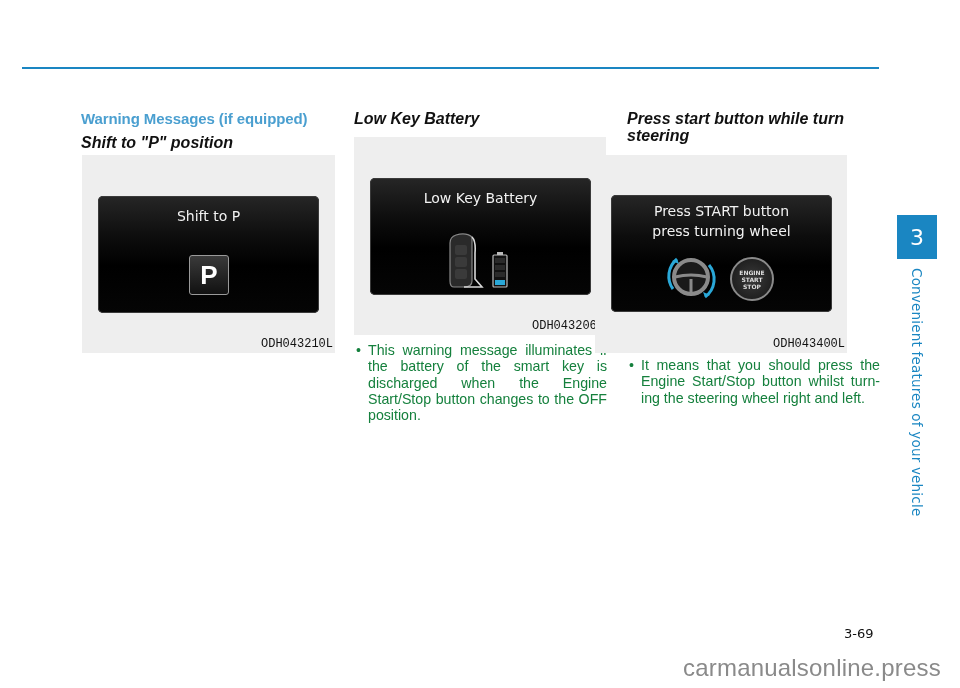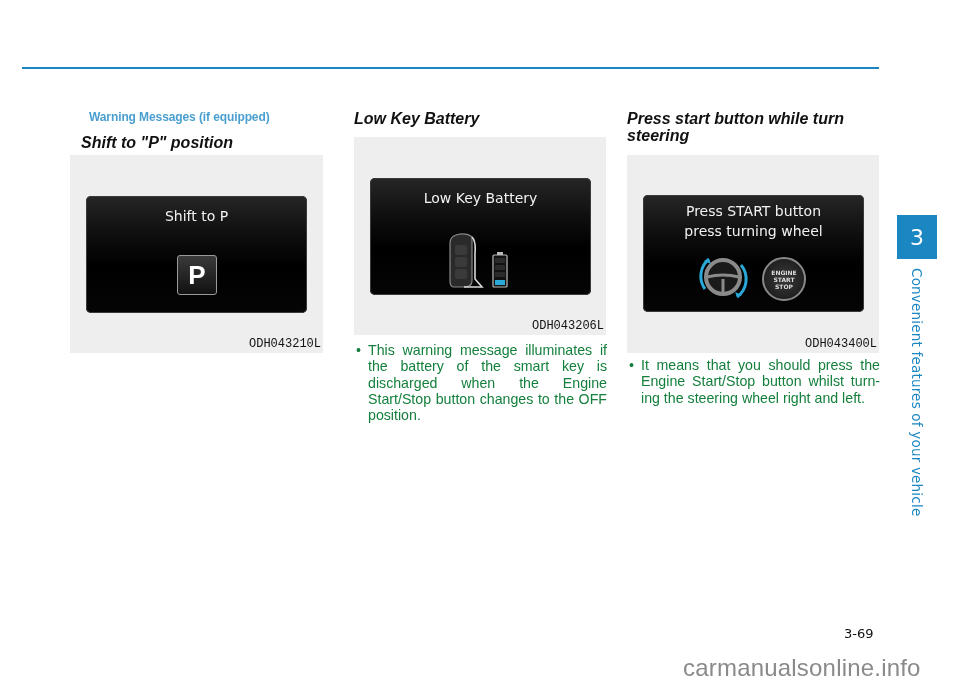--- a/index.html
+++ b/index.html
@@ -9,23 +9,22 @@
     font-family:"Liberation Sans", sans-serif;
     color:#1a1a1a;
   }
   .top-rule {
     position:absolute; left:22px; top:67px; width:857px; height:2px;
     background:#1a86c2;
   }
 
   .section-title {
     position:absolute; left:81px; top:110px;
-    font-size:12px; font-weight:bold; color:#4a9fd0; white-space:nowrap;
+    font-size:15px; font-weight:bold; color:#4a9fd0; white-space:nowrap;
     letter-spacing:-0.1px;
-    margin-left:8px;
   }
   .sub-title {
     position:absolute; font-size:16px; font-weight:bold; font-style:italic;
     color:#111; line-height:17px;
   }
 
   .panel {
     position:absolute; background:#eeeeee;
   }
   .screen {
@@ -77,21 +76,21 @@
 </style>
 </head>
 <body>
 
 <div class="top-rule"></div>
 
 <div class="section-title">Warning Messages (if equipped)</div>
 
 <div class="sub-title" style="left:81px; top:134px; width:253px;">Shift to "P" position</div>
 
-<div class="panel" style="left:70px; top:155px; width:253px; height:198px;">
+<div class="panel" style="left:82px; top:155px; width:253px; height:198px;">
   <div class="screen" style="left:16px; top:41px; width:221px; height:117px;">
     <div class="screen-text" style="top:10px;">Shift to P</div>
     <div style="position:absolute; left:91px; top:59px; width:38px; height:38px; border:1.5px solid #9a9a9a; border-radius:3px; background:linear-gradient(#3a3a3a,#111); color:#fff; font-weight:bold; font-size:26px; display:flex; align-items:center; justify-content:center; font-family:'Liberation Sans',sans-serif;">
       <span>P</span>
     </div>
   </div>
   <div class="fig-code">ODH043210L</div>
 </div>
 
 <ul class="bullets" style="left:81px; top:357px; width:253px;">
@@ -120,21 +119,21 @@
   </div>
   <div class="fig-code">ODH043206L</div>
 </div>
 
 <ul class="bullets" style="left:354px; top:342px; width:253px;">
   <li>This warning message illuminates if the battery of the smart key is discharged when the Engine Start/Stop button changes to the OFF position.</li>
 </ul>
 
 <div class="sub-title" style="left:627px; top:110px; width:253px;">Press start button while turn steering</div>
 
-<div class="panel" style="left:627px; top:155px; width:252px; height:198px;">
+<div class="panel" style="left:595px; top:155px; width:252px; height:198px;">
   <div class="screen" style="left:16px; top:40px; width:221px; height:117px;">
     <div class="screen-text" style="top:6px; font-size:14px;">Press START button</div>
     <div class="screen-text" style="top:26px; font-size:14px;">press turning wheel</div>
     <svg style="position:absolute; left:52px; top:58px;" width="56" height="48" viewBox="0 0 56 48">
       <circle cx="28" cy="24" r="17" fill="#1a1a1a" stroke="#8a8a8a" stroke-width="4"></circle>
       <path d="M12 24 Q28 20 44 24" stroke="#8a8a8a" stroke-width="3" fill="none"></path>
       <path d="M28 26 L28 40" stroke="#8a8a8a" stroke-width="3"></path>
       <path d="M10 36 A22 22 0 0 1 14 6" stroke="#2aa8d8" stroke-width="3" fill="none"></path>
       <path d="M14 6 L9 8 L16 11 Z" fill="#2aa8d8"></path>
       <path d="M46 12 A22 22 0 0 1 42 44" stroke="#2aa8d8" stroke-width="3" fill="none"></path>
@@ -152,13 +151,13 @@
 <ul class="bullets" style="left:627px; top:357px; width:253px;">
   <li>It means that you should press the Engine Start/Stop button whilst turn-ing the steering wheel right and left.</li>
 </ul>
 
 <div class="chapter-box">
   <span>3</span>
 </div>
 <div class="chapter-title">Convenient features of your vehicle</div>
 
 <div class="page-num">3-69</div>
-<div class="watermark">carmanualsonline.info</div>
+<div class="watermark">carmanualsonline.press</div>
 
 </body></html>

